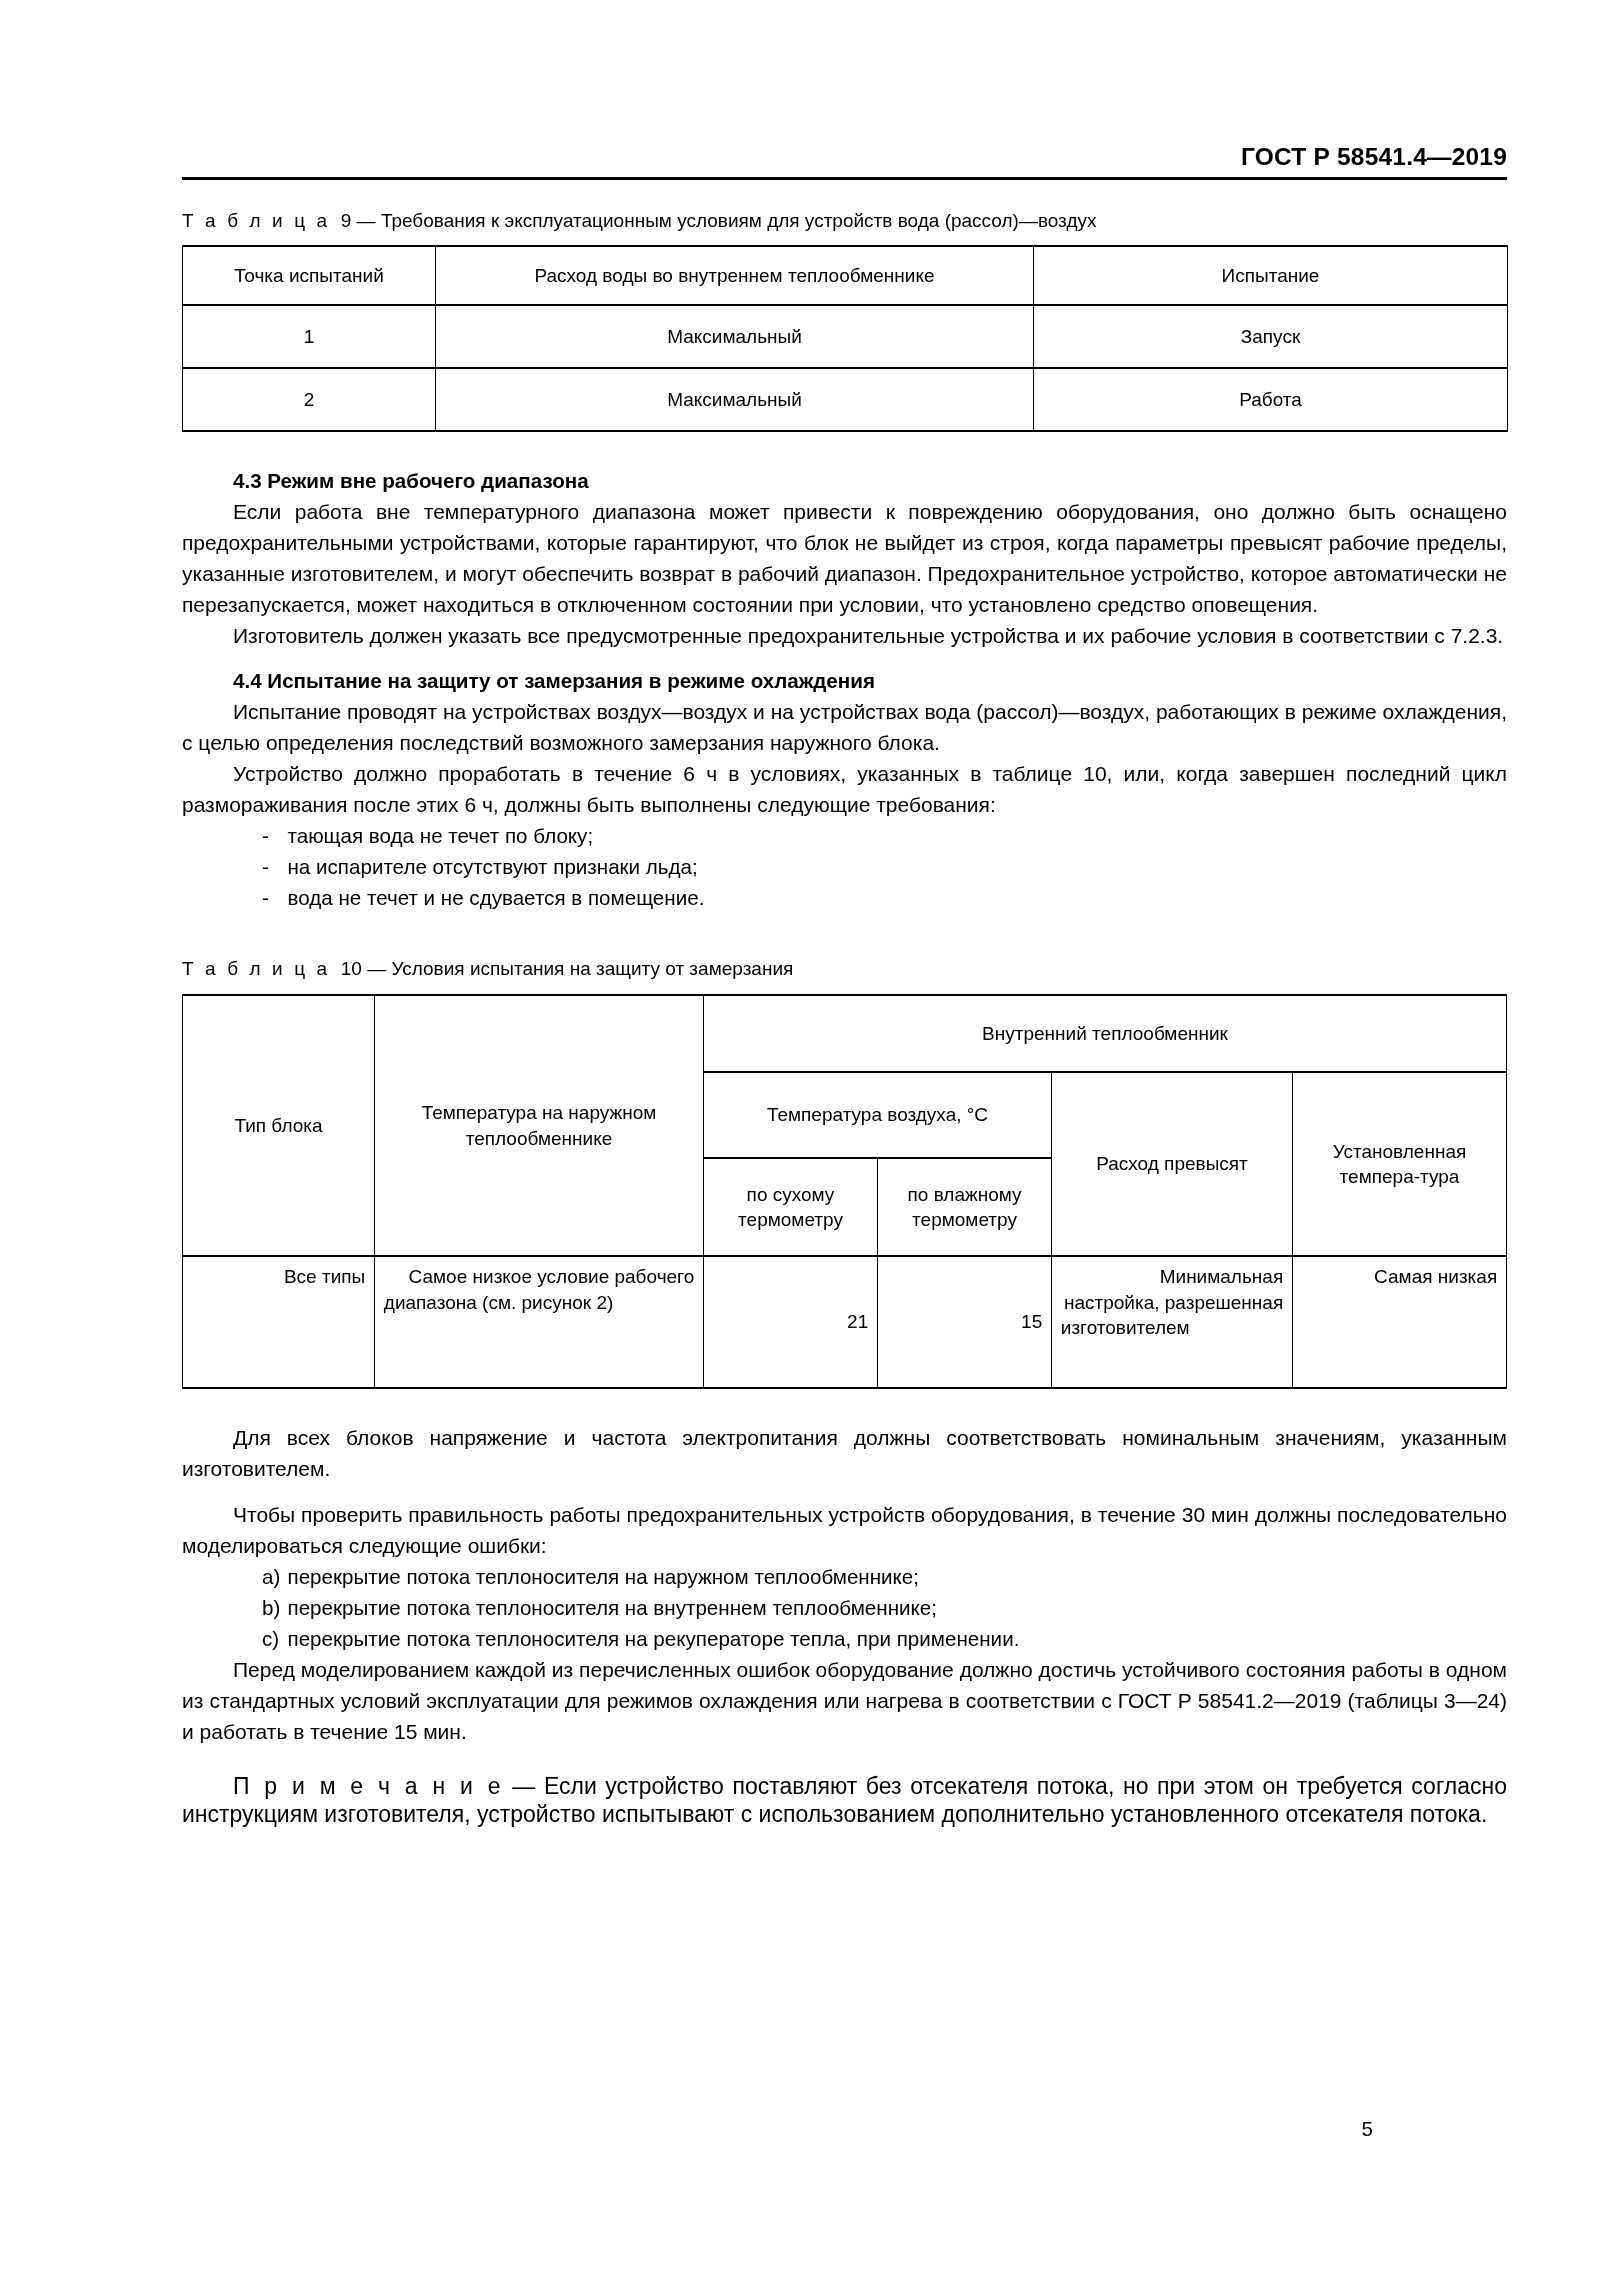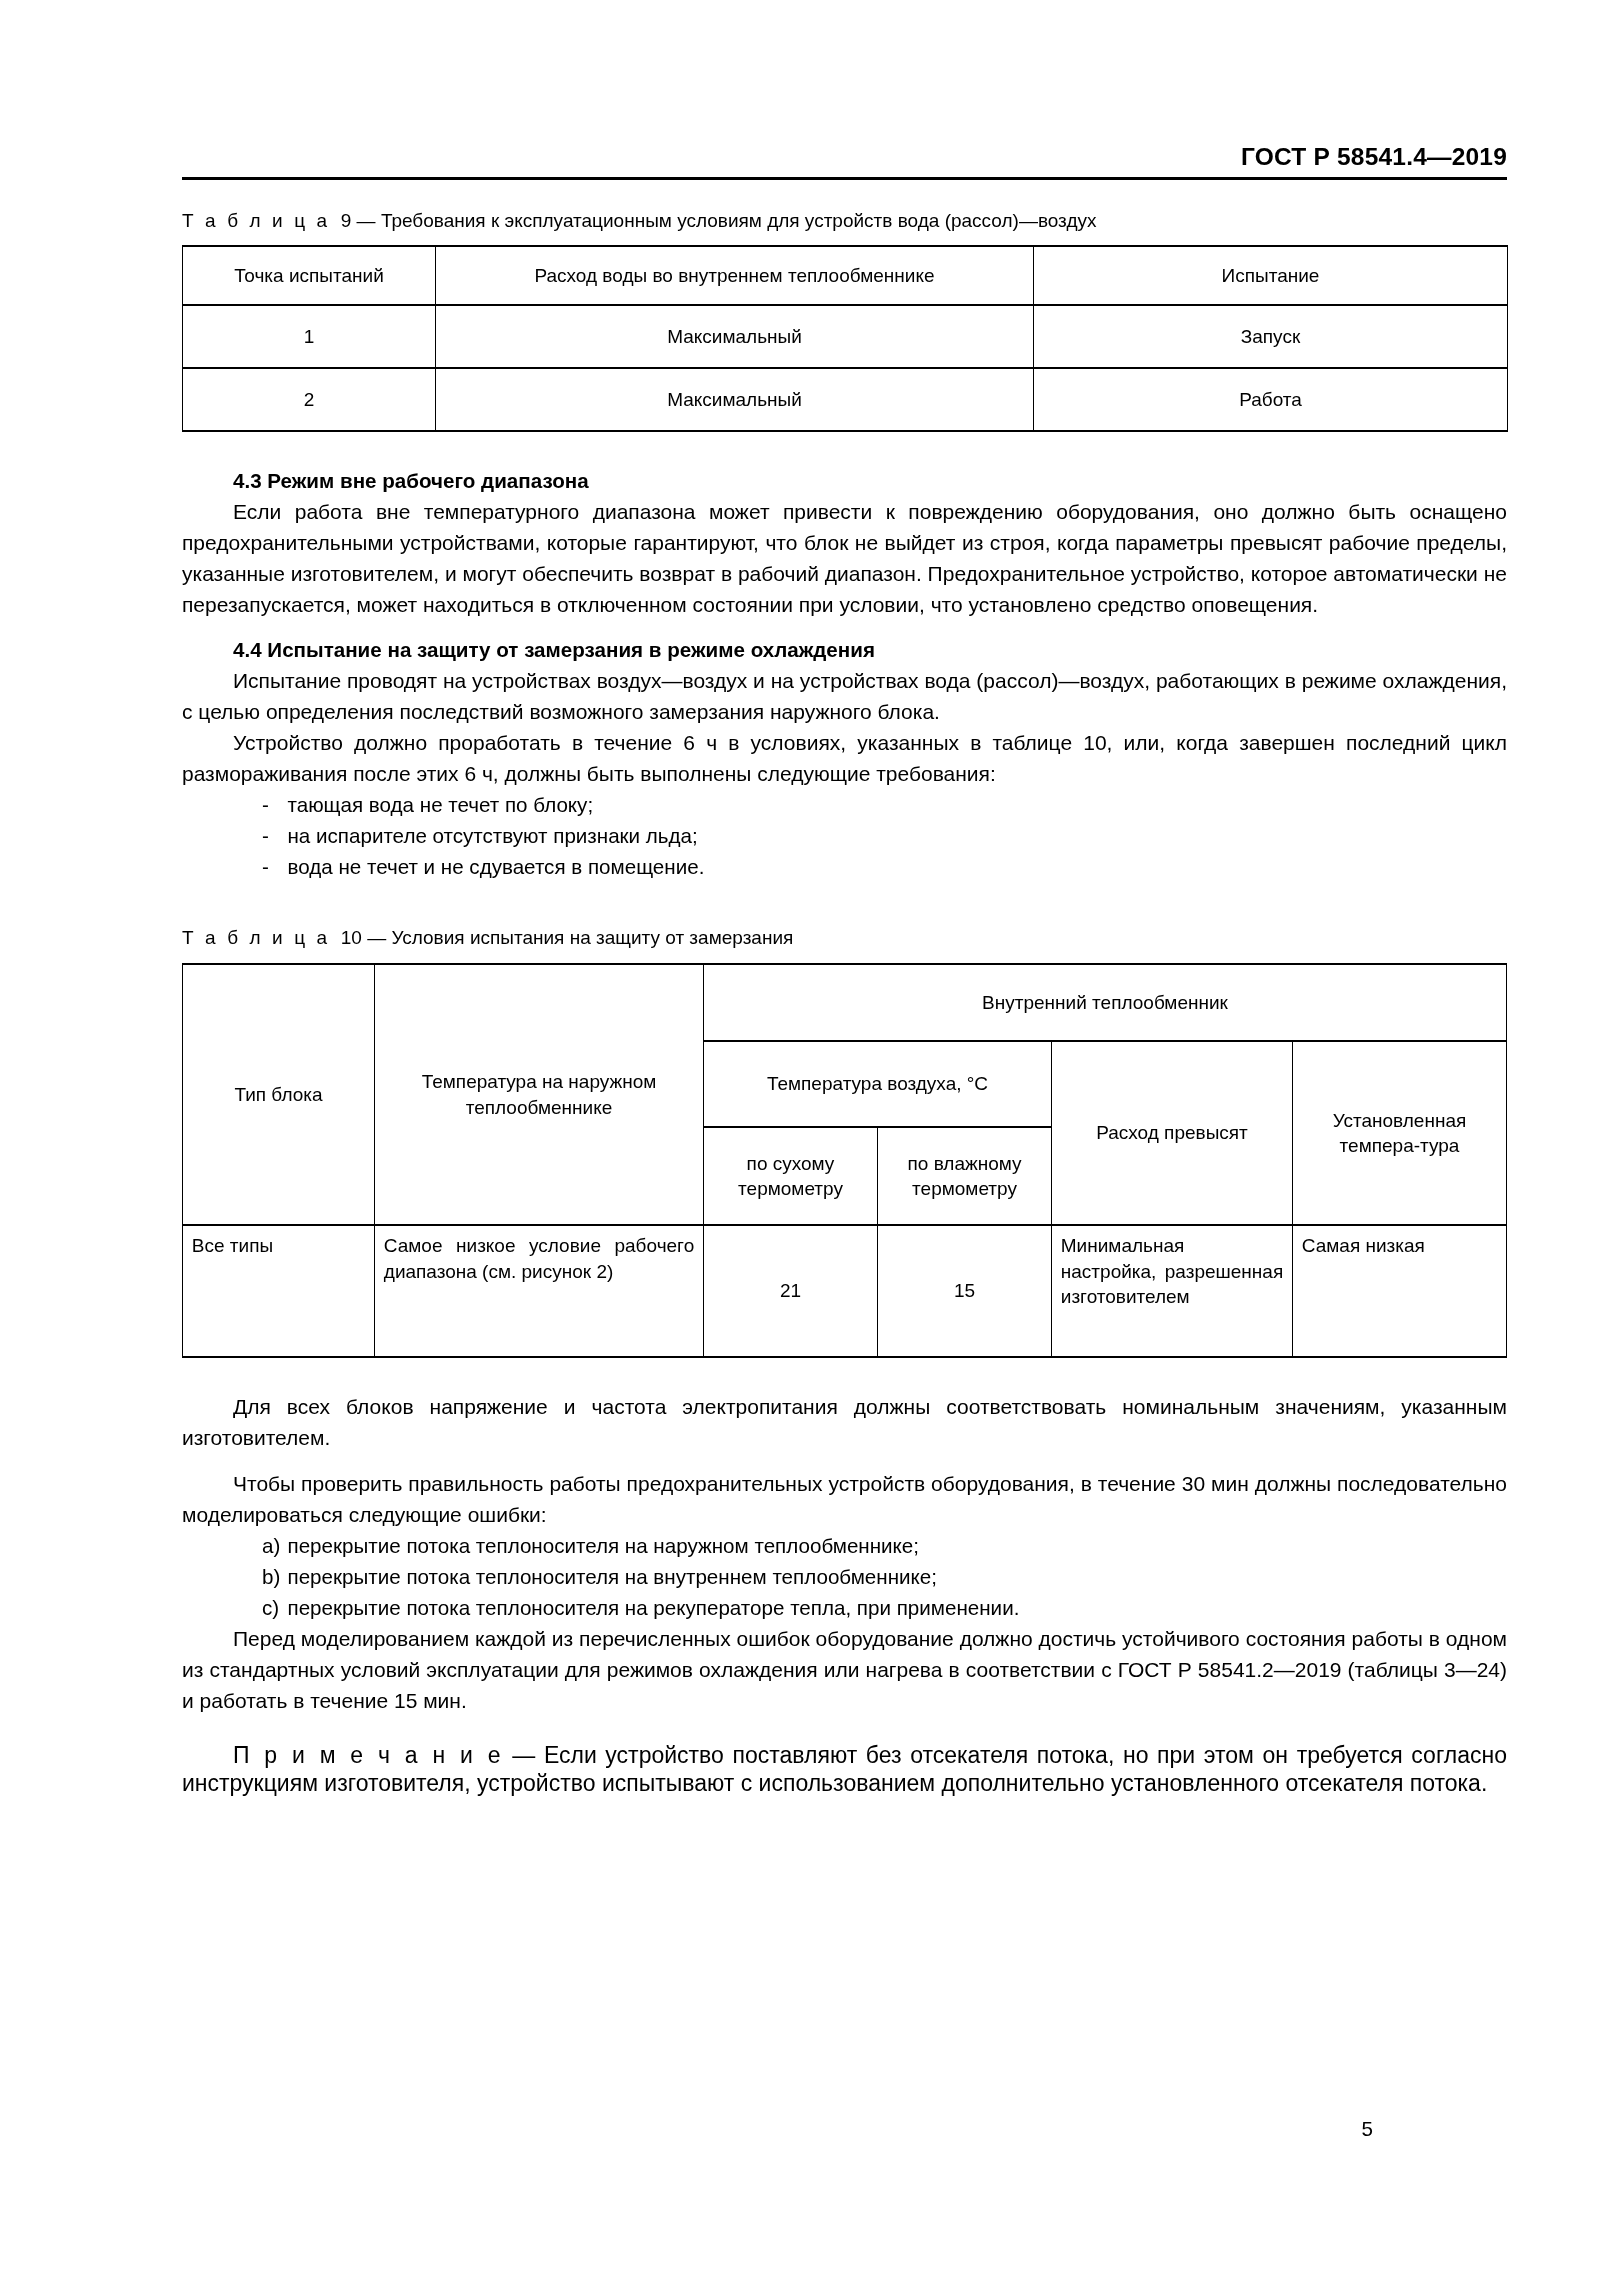--- a/index.html
+++ b/index.html
@@ -118,21 +118,21 @@
   table.gost.t9 { border-top: 2.9px solid #000; border-bottom: 2.9px solid #000; }
   table.gost.t9 tr.hdr td { border-bottom: 2.9px solid #000; height: 43px; }
   table.gost.t9 tr.row td { height: 47px; }
   table.gost.t9 tr.row.sep td { border-top: 2.9px solid #000; }
 
   table.gost.t10 { border-top: 2.9px solid #000; border-bottom: 2.9px solid #000; }
   table.gost.t10 td.hdr-bottom { border-bottom: 2.9px solid #000; }
   table.gost.t10 td.left { text-align: left; }
   table.gost.t10 td.just { text-align: justify; text-align-last: left; }
   table.gost.t10 td.datatop { vertical-align: top; }
-  table.gost.t10 tr.datarow td { border-top: 2.9px solid #000; }
+  table.gost.t10 tr.datarow td { border-top: 2.9px solid #000; text-align: right; }
 
   .cellpad { padding: 9.8px 10.8px; }
 
   
   .folio {
     position: absolute;
     right: 182px;
     top: 2119px;
     font-size: 20.6px;
     line-height: 1;
@@ -174,20 +174,21 @@
           <td>Максимальный</td>
           <td>Работа</td>
         </tr>
       </tbody>
     </table>
 
     <div class="gap-lg"></div>
 
     <h3 class="heading">4.3  Режим вне рабочего диапазона</h3>
     <p class="body">Если работа вне температурного диапазона может привести к повреждению оборудования, оно должно быть оснащено предохранительными устройствами, которые гарантируют, что блок не выйдет из строя, когда параметры превысят рабочие пределы, указанные изготовителем, и могут обеспечить возврат в рабочий диапазон. Предохранительное устройство, которое автоматически не перезапускается, может находиться в отключенном состоянии при условии, что установлено средство оповещения.</p>
+    <p class="body">Изготовитель должен указать все предусмотренные предохранительные устройства и их рабочие условия в соответствии с 7.2.3.</p>
 
     <div class="gap-sm"></div>
 
     <h3 class="heading">4.4  Испытание на защиту от замерзания в режиме охлаждения</h3>
     <p class="body">Испытание проводят на устройствах воздух—воздух и на устройствах вода (рассол)—воздух, работающих в режиме охлаждения, с целью определения последствий возможного замерзания наружного блока.</p>
     <p class="body">Устройство должно проработать в течение 6 ч в условиях, указанных в таблице 10, или, когда завершен последний цикл размораживания после этих 6 ч, должны быть выполнены следующие требования:</p>
 
     <div class="listitem"><span class="marker">-</span><span>тающая вода не течет по блоку;</span></div>
     <div class="listitem"><span class="marker">-</span><span>на испарителе отсутствуют признаки льда;</span></div>
     <div class="listitem"><span class="marker">-</span><span>вода не течет и не сдувается в помещение.</span></div>

